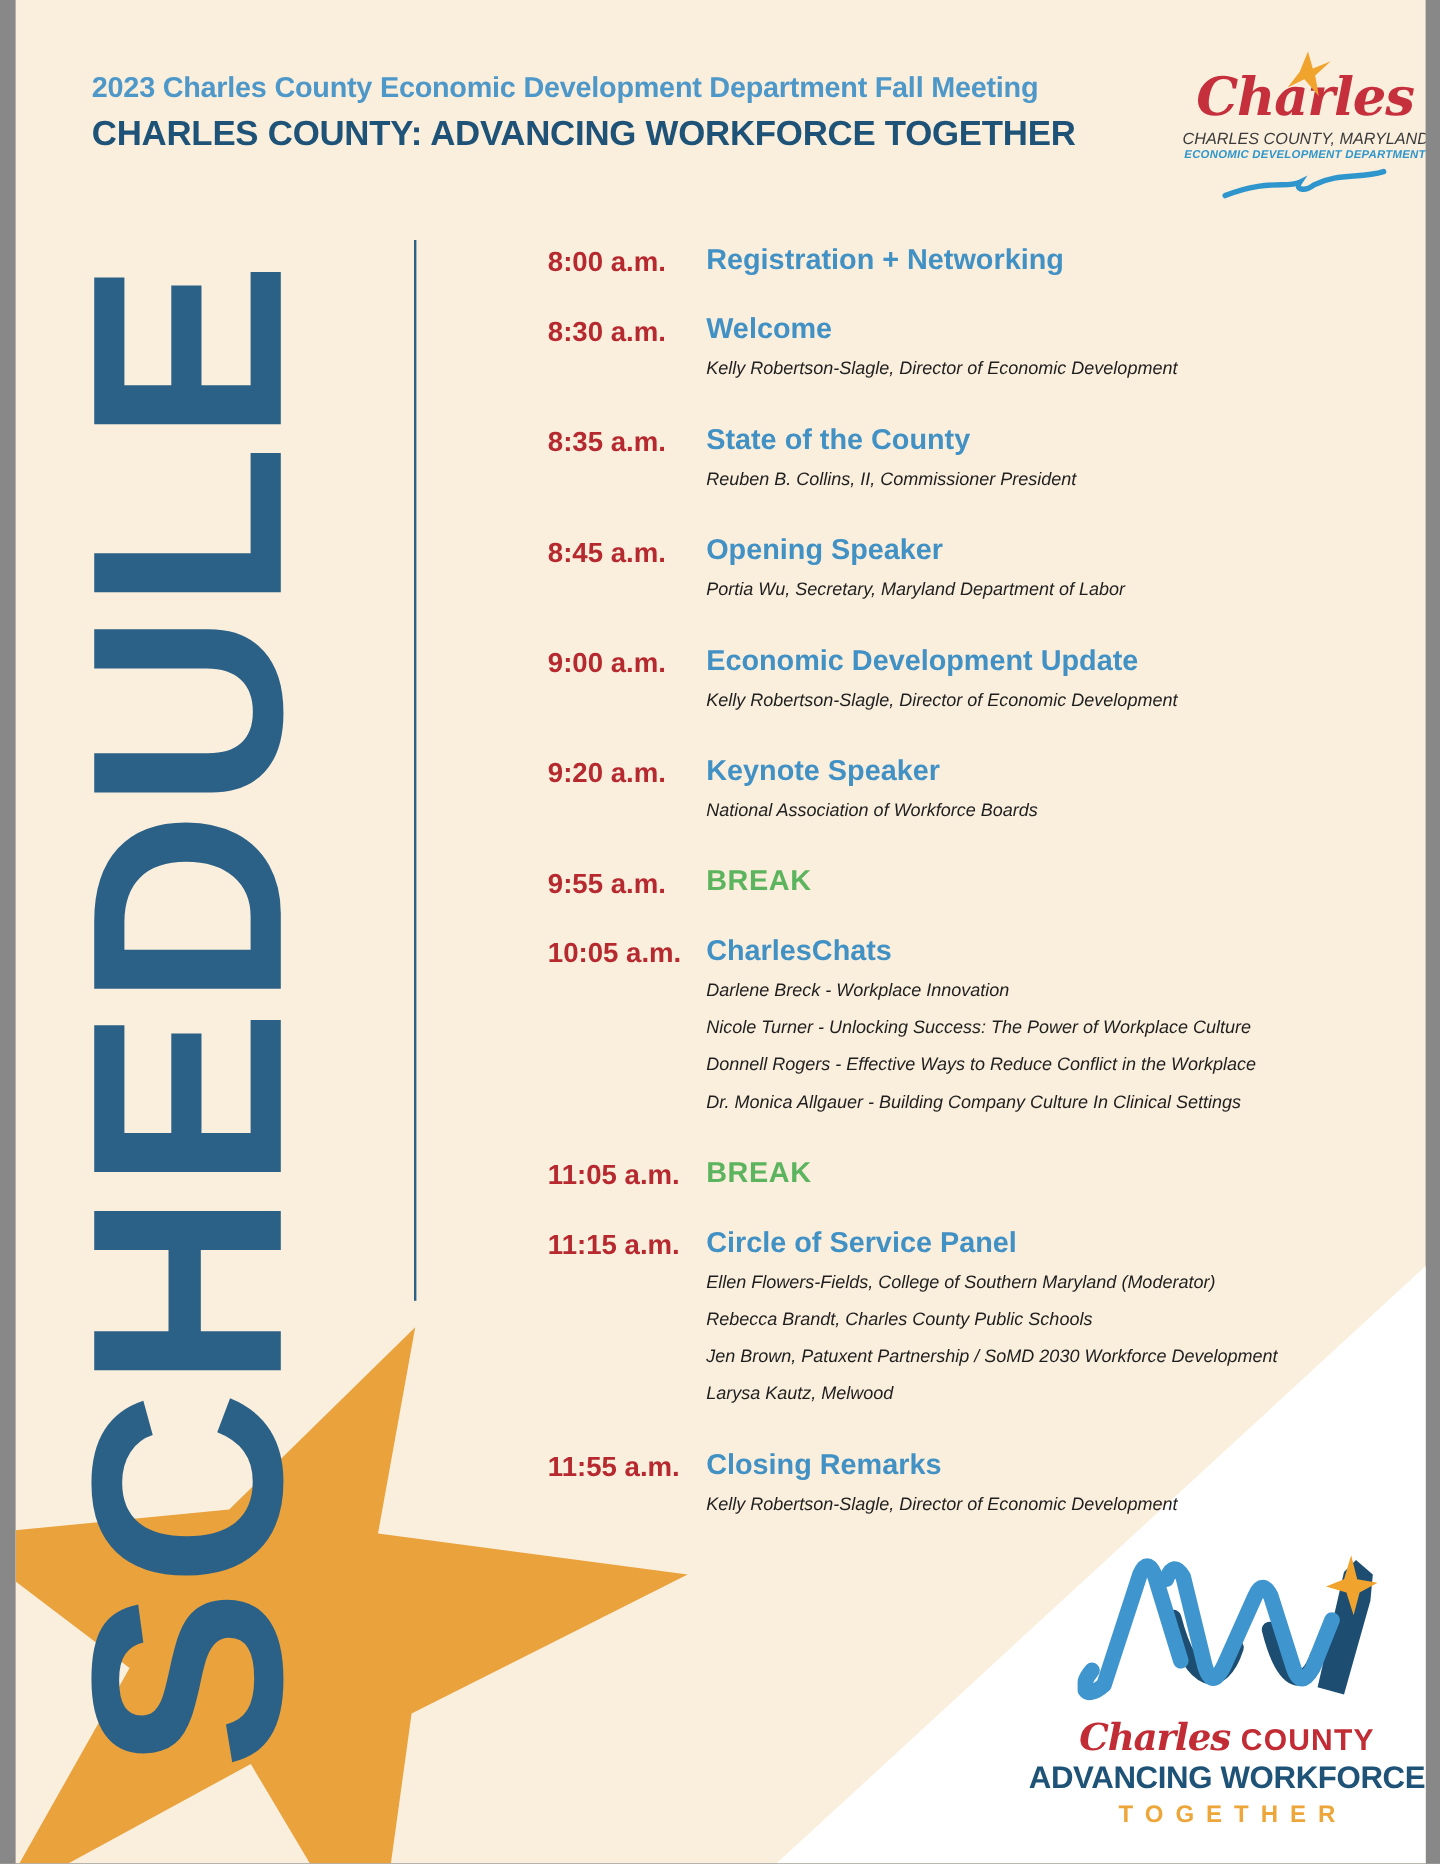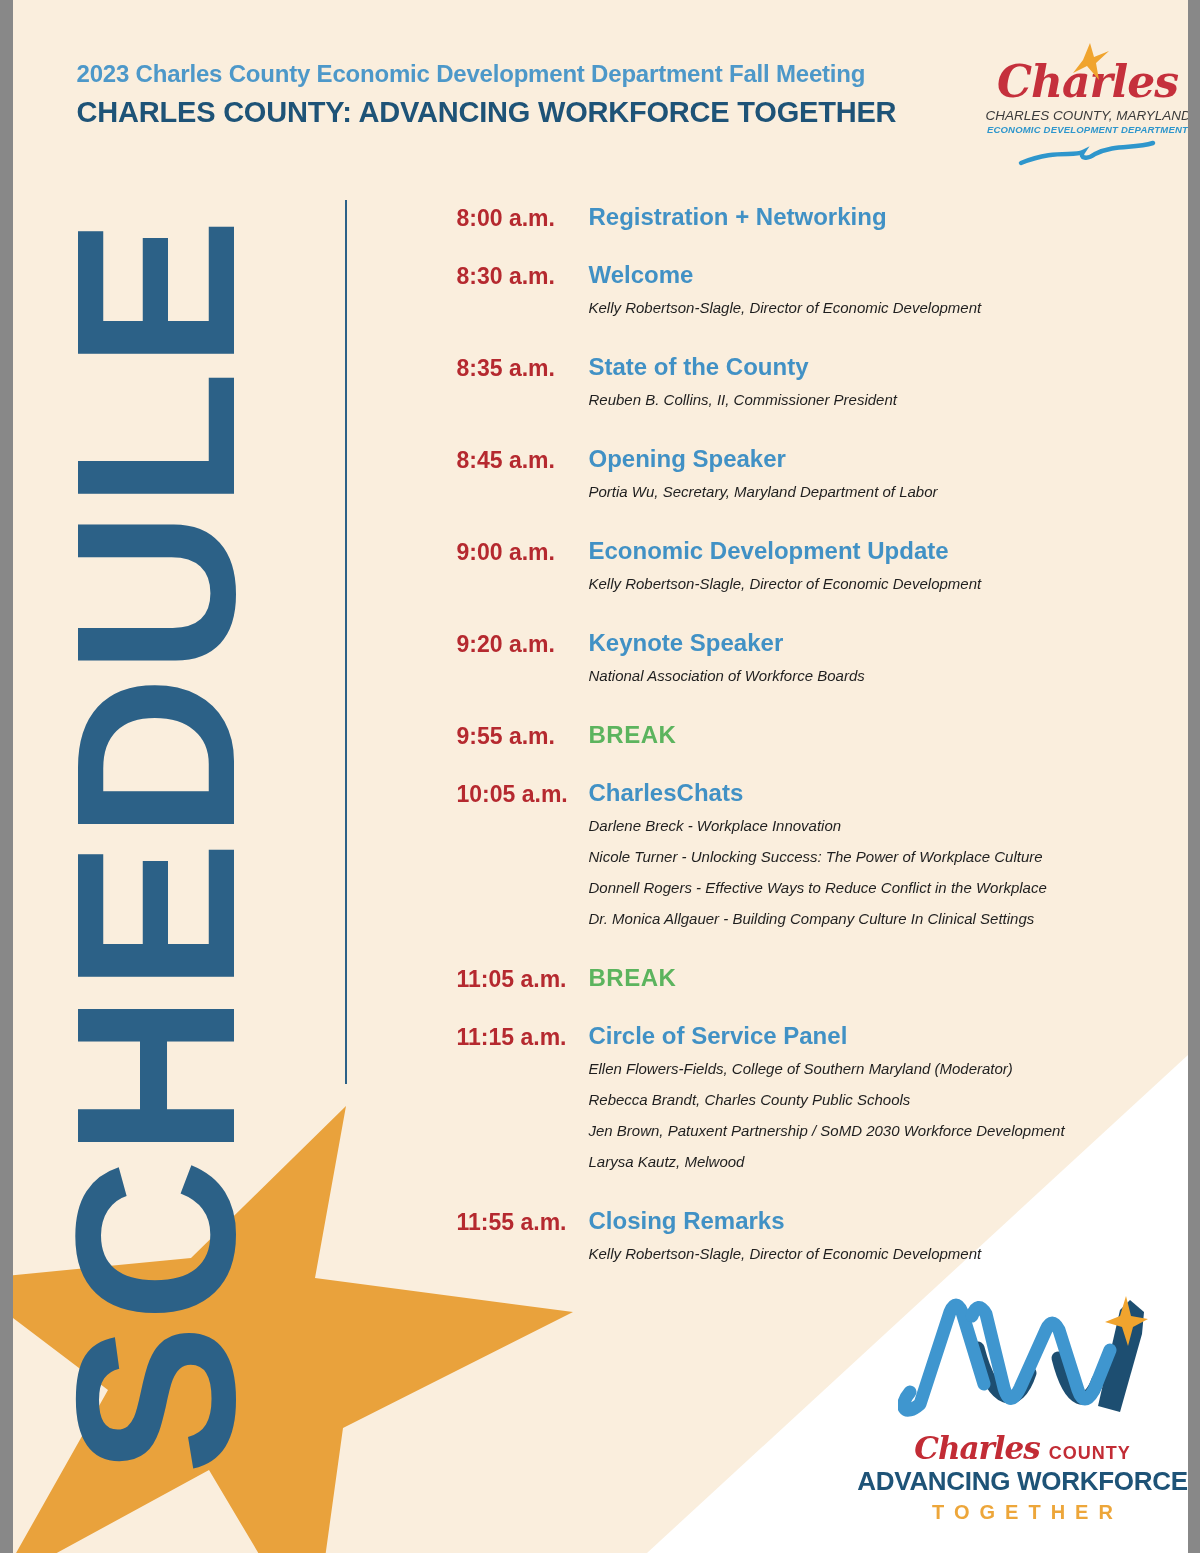--- a/index.html
+++ b/index.html
@@ -67,21 +67,21 @@
   
   .footer-logo{position:absolute;left:840px;top:1288px;width:340px;z-index:3;text-align:center;}
   .aw-svg{display:block;margin:0 auto;}
   .f-line1{margin-top:4px;white-space:nowrap;}
   .f-charles{
     font-family:"DejaVu Serif",serif;font-style:italic;font-weight:bold;
     font-size:31px;color:var(--logo-red2,#c22c35);letter-spacing:-1px;
     vertical-align:baseline;
   }
   .f-county{
-    font-size:18px;font-weight:bold;color:var(--logo-red2,#c22c35);
+    font-size:25px;font-weight:bold;color:var(--logo-red2,#c22c35);
     letter-spacing:1px;margin-left:9px;margin-top:40px;
   }
   .f-advancing{
     margin-top:0;
     font-size:26px;font-weight:bold;color:var(--navy,#1e5377);
     letter-spacing:-0.3px;white-space:nowrap;
   }
   .f-together{
     margin-top:4px;
     font-size:20px;font-weight:bold;color:var(--gold,#eda63a);

